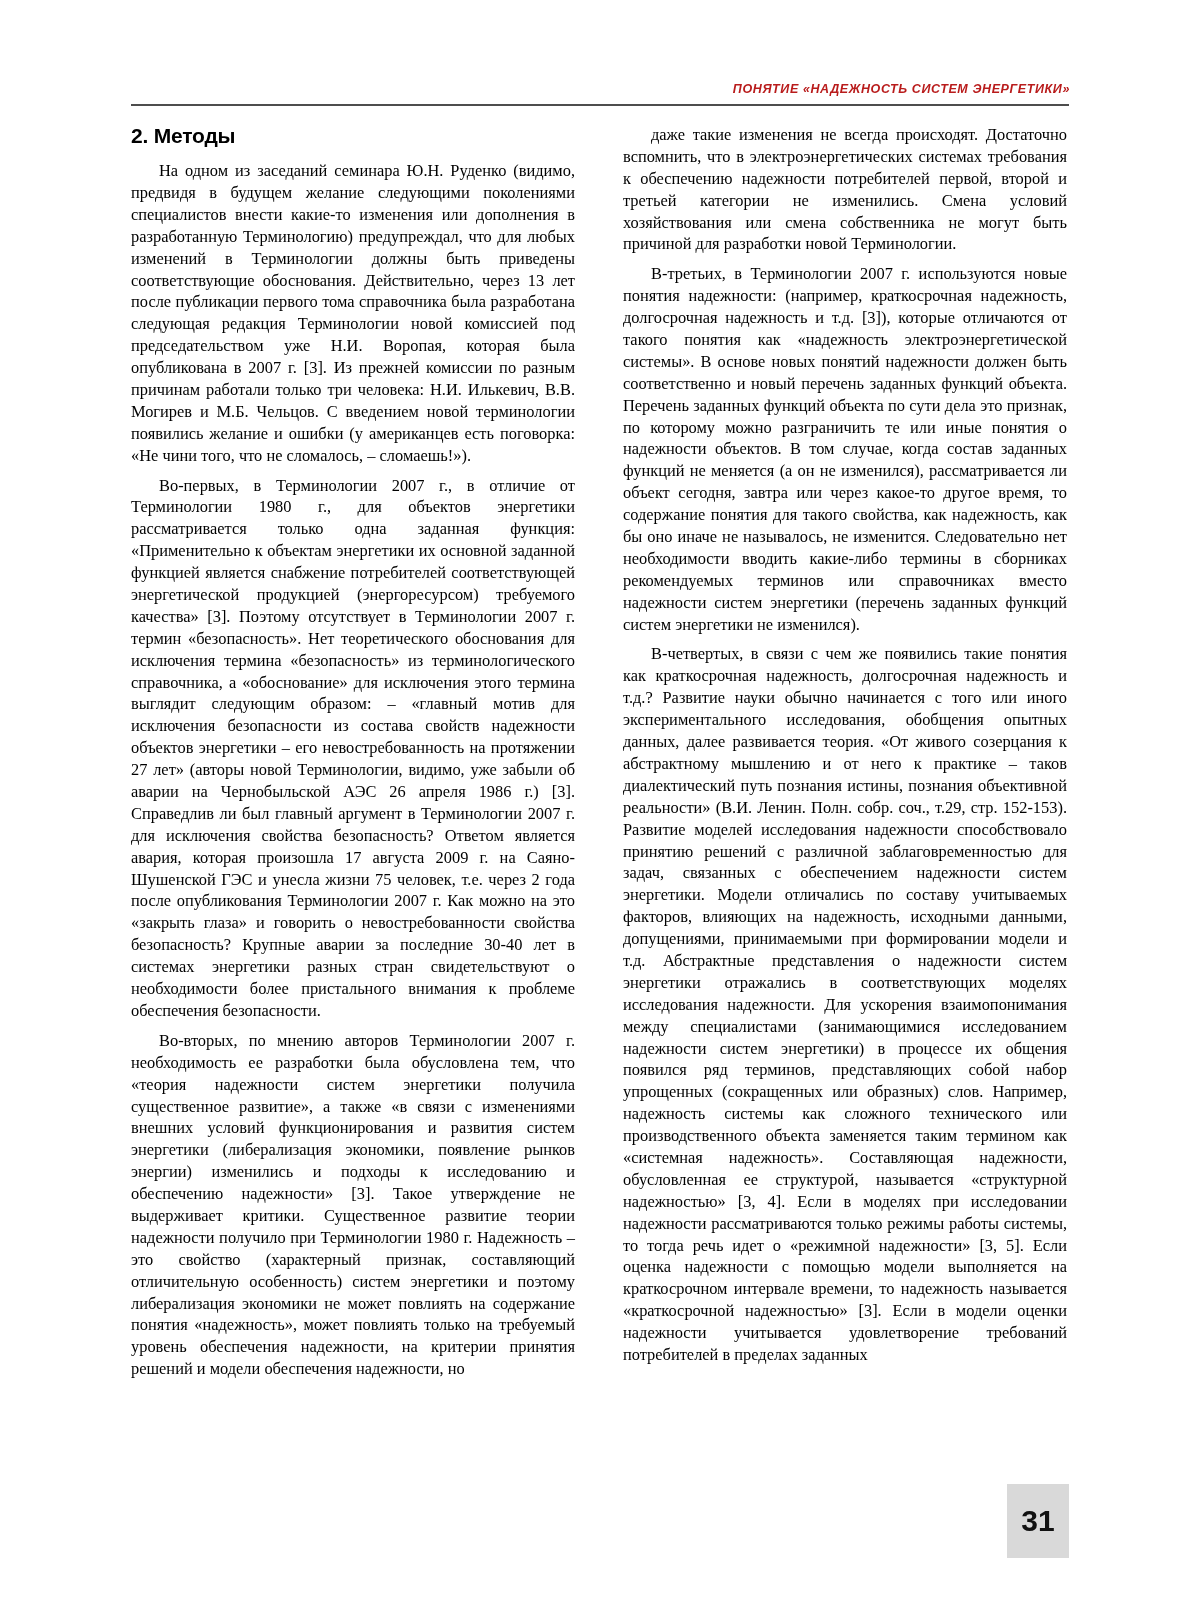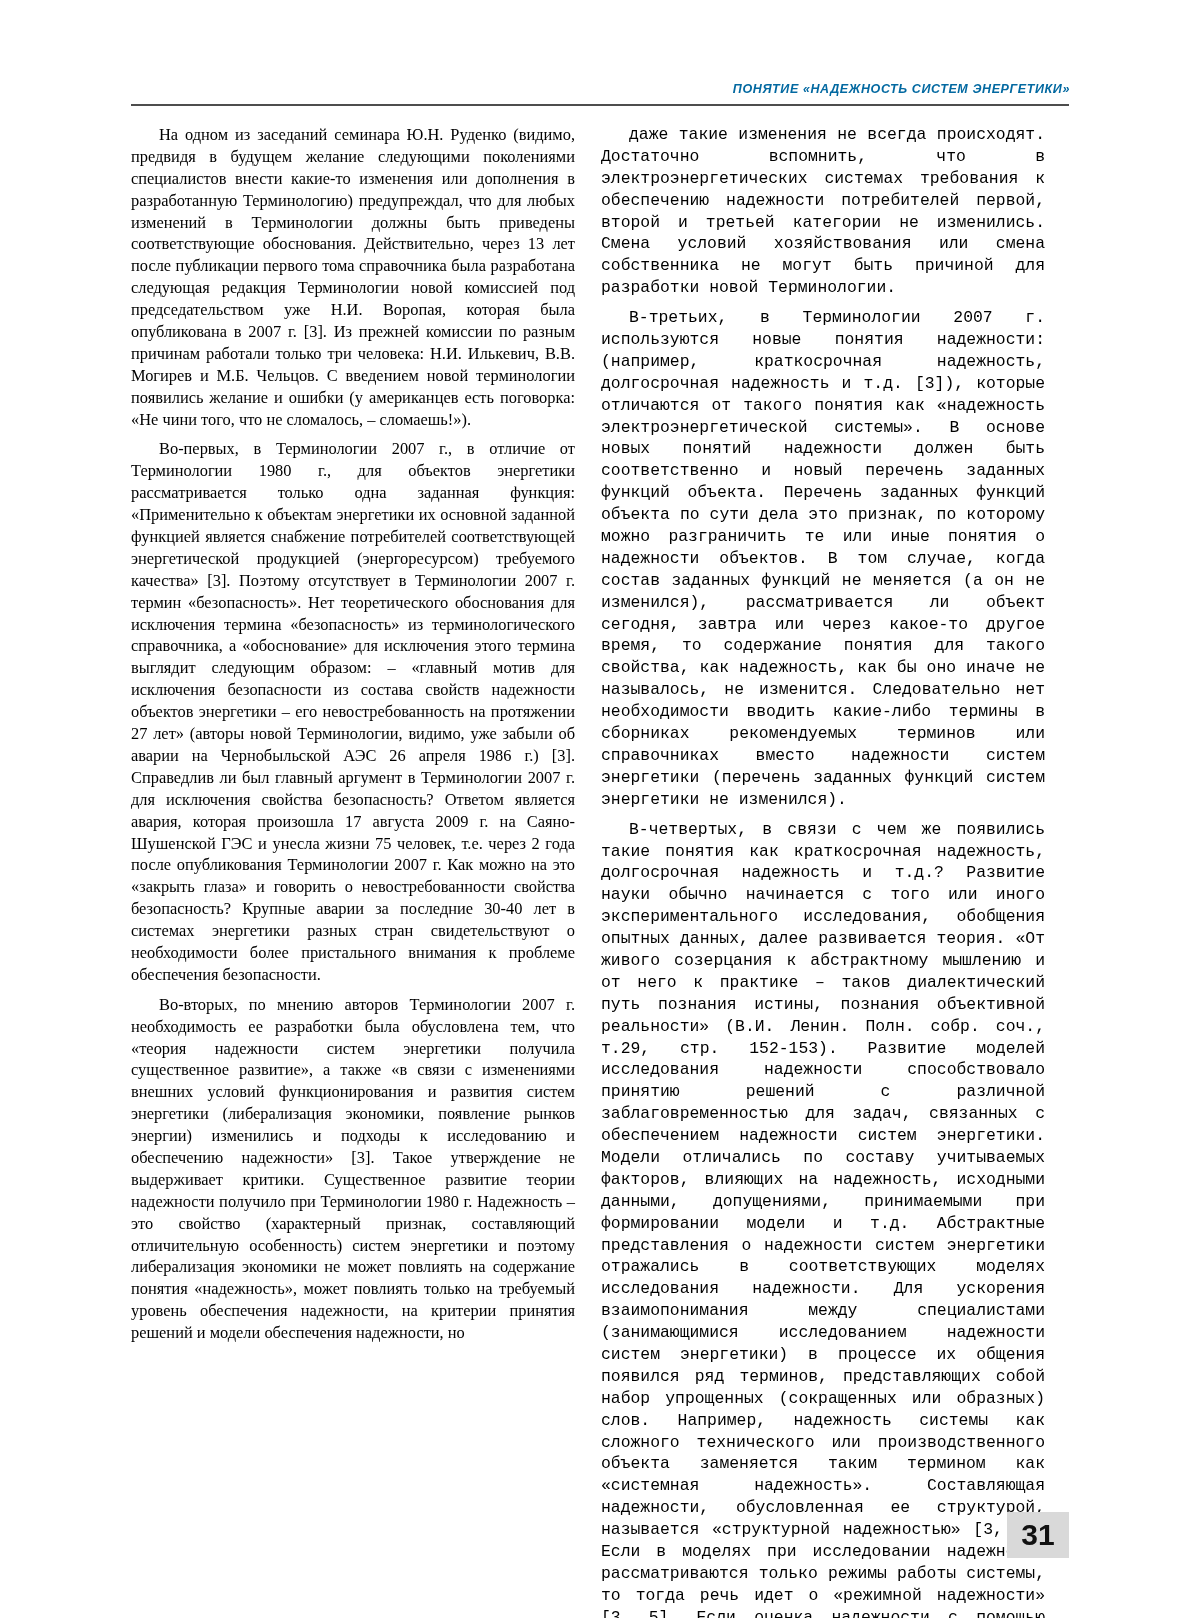--- a/index.html
+++ b/index.html
@@ -25,21 +25,21 @@
     position: absolute;
     left: 130px;
     top: 82px;
     width: 940px;
     text-align: right;
     font-family: "Liberation Sans", sans-serif;
     font-style: italic;
     font-weight: bold;
     font-size: 12.5px;
     letter-spacing: 0.6px;
-    color: #0369a1;
+    color: #b91c1c;
   }
   .head-rule {
     position: absolute;
     left: 131px;
     top: 104px;
     width: 938px;
     height: 2px;
     background: #4d4d4d;
   }
   .columns {
@@ -49,21 +49,21 @@
     width: 938px;
     height: 1330px;
   }
   .col {
     position: absolute;
     top: 0;
     width: 444px;
     height: 1330px;
   }
   .col-left { left: 0; }
-  .col-right { left: 470px; font-family: Liberation Mono, monospace; }
+  .col-right { left: 492px; }
 
   h2.section-title {
     font-family: "Liberation Sans", sans-serif;
     font-size: 21px;
     font-weight: bold;
     margin: 0 0 13px 0;
     line-height: 1.1;
     letter-spacing: -0.2px;
   }
   p.para {
@@ -76,21 +76,21 @@
     -webkit-hyphens: auto;
   }
   p.para + p.para {
     margin-top: 8px;
   }
   .page-number-box {
     position: absolute;
     right: 131px;
     bottom: 60px;
     width: 62px;
-    height: 46px;
+    height: 74px;
     background: #d9d9d9;
     display: flex;
     align-items: center;
     justify-content: center;
   }
   .page-number {
     font-family: "Liberation Sans", sans-serif;
     font-size: 30px;
     font-weight: bold;
     color: #111111;
@@ -100,20 +100,21 @@
 <body>
 
 <div class="page">
 
   <div class="running-head">ПОНЯТИЕ «НАДЕЖНОСТЬ СИСТЕМ ЭНЕРГЕТИКИ»</div>
   <div class="head-rule"></div>
 
   <div class="columns">
 
     <div class="col col-left">
+      <h2 class="section-title">2. Методы</h2>
       <p class="para">На одном из заседаний семинара Ю.Н. Руденко (видимо, предвидя в будущем желание следующими поколениями специалистов внести какие-то изменения или дополнения в разработанную Терминологию) предупреждал, что для любых изменений в Терминологии должны быть приведены соответствующие обоснования. Действительно, через 13 лет после публикации первого тома справочника была разработана следующая редакция Терминологии новой комиссией под председательством уже Н.И. Воропая, которая была опубликована в 2007 г. [3]. Из прежней комиссии по разным причинам работали только три человека: Н.И. Илькевич, В.В. Могирев и М.Б. Чельцов. С введением новой терминологии появились желание и ошибки (у американцев есть поговорка: «Не чини того, что не сломалось, – сломаешь!»).</p>
       <p class="para">Во-первых, в Терминологии 2007 г., в отличие от Терминологии 1980 г., для объектов энергетики рассматривается только одна заданная функция: «Применительно к объектам энергетики их основной заданной функцией является снабжение потребителей соответствующей энергетической продукцией (энергоресурсом) требуемого качества» [3]. Поэтому отсутствует в Терминологии 2007 г. термин «безопасность». Нет теоретического обоснования для исключения термина «безопасность» из терминологического справочника, а «обоснование» для исключения этого термина выглядит следующим образом: – «главный мотив для исключения безопасности из состава свойств надежности объектов энергетики – его невостребованность на протяжении 27 лет» (авторы новой Терминологии, видимо, уже забыли об аварии на Чернобыльской АЭС 26 апреля 1986 г.) [3]. Справедлив ли был главный аргумент в Терминологии 2007 г. для исключения свойства безопасность? Ответом является авария, которая произошла 17 августа 2009 г. на Саяно-Шушенской ГЭС и унесла жизни 75 человек, т.е. через 2 года после опубликования Терминологии 2007 г. Как можно на это «закрыть глаза» и говорить о невостребованности свойства безопасность? Крупные аварии за последние 30-40 лет в системах энергетики разных стран свидетельствуют о необходимости более пристального внимания к проблеме обеспечения безопасности.</p>
       <p class="para">Во-вторых, по мнению авторов Терминологии 2007 г. необходимость ее разработки была обусловлена тем, что «теория надежности систем энергетики получила существенное развитие», а также «в связи с изменениями внешних условий функционирования и развития систем энергетики (либерализация экономики, появление рынков энергии) изменились и подходы к исследованию и обеспечению надежности» [3]. Такое утверждение не выдерживает критики. Существенное развитие теории надежности получило при Терминологии 1980 г. Надежность – это свойство (характерный признак, составляющий отличительную особенность) систем энергетики и поэтому либерализация экономики не может повлиять на содержание понятия «надежность», может повлиять только на требуемый уровень обеспечения надежности, на критерии принятия решений и модели обеспечения надежности, но</p>
     </div>
 
     <div class="col col-right">
       <p class="para">даже такие изменения не всегда происходят. Достаточно вспомнить, что в электроэнергетических системах требования к обеспечению надежности потребителей первой, второй и третьей категории не изменились. Смена условий хозяйствования или смена собственника не могут быть причиной для разработки новой Терминологии.</p>
       <p class="para">В-третьих, в Терминологии 2007 г. используются новые понятия надежности: (например, краткосрочная надежность, долгосрочная надежность и т.д. [3]), которые отличаются от такого понятия как «надежность электроэнергетической системы». В основе новых понятий надежности должен быть соответственно и новый перечень заданных функций объекта. Перечень заданных функций объекта по сути дела это признак, по которому можно разграничить те или иные понятия о надежности объектов. В том случае, когда состав заданных функций не меняется (а он не изменился), рассматривается ли объект сегодня, завтра или через какое-то другое время, то содержание понятия для такого свойства, как надежность, как бы оно иначе не называлось, не изменится. Следовательно нет необходимости вводить какие-либо термины в сборниках рекомендуемых терминов или справочниках вместо надежности систем энергетики (перечень заданных функций систем энергетики не изменился).</p>
       <p class="para">В-четвертых, в связи с чем же появились такие понятия как краткосрочная надежность, долгосрочная надежность и т.д.? Развитие науки обычно начинается с того или иного экспериментального исследования, обобщения опытных данных, далее развивается теория. «От живого созерцания к абстрактному мышлению и от него к практике – таков диалектический путь познания истины, познания объективной реальности» (В.И. Ленин. Полн. собр. соч., т.29, стр. 152-153). Развитие моделей исследования надежности способствовало принятию решений с различной заблаговременностью для задач, связанных с обеспечением надежности систем энергетики. Модели отличались по составу учитываемых факторов, влияющих на надежность, исходными данными, допущениями, принимаемыми при формировании модели и т.д. Абстрактные представления о надежности систем энергетики отражались в соответствующих моделях исследования надежности. Для ускорения взаимопонимания между специалистами (занимающимися исследованием надежности систем энергетики) в процессе их общения появился ряд терминов, представляющих собой набор упрощенных (сокращенных или образных) слов. Например, надежность системы как сложного технического или производственного объекта заменяется таким термином как «системная надежность». Составляющая надежности, обусловленная ее структурой, называется «структурной надежностью» [3, 4]. Если в моделях при исследовании надежности рассматриваются только режимы работы системы, то тогда речь идет о «режимной надежности» [3, 5]. Если оценка надежности с помощью модели выполняется на краткосрочном интервале времени, то надежность называется «краткосрочной надежностью» [3]. Если в модели оценки надежности учитывается удовлетворение требований потребителей в пределах заданных</p>
     </div>

